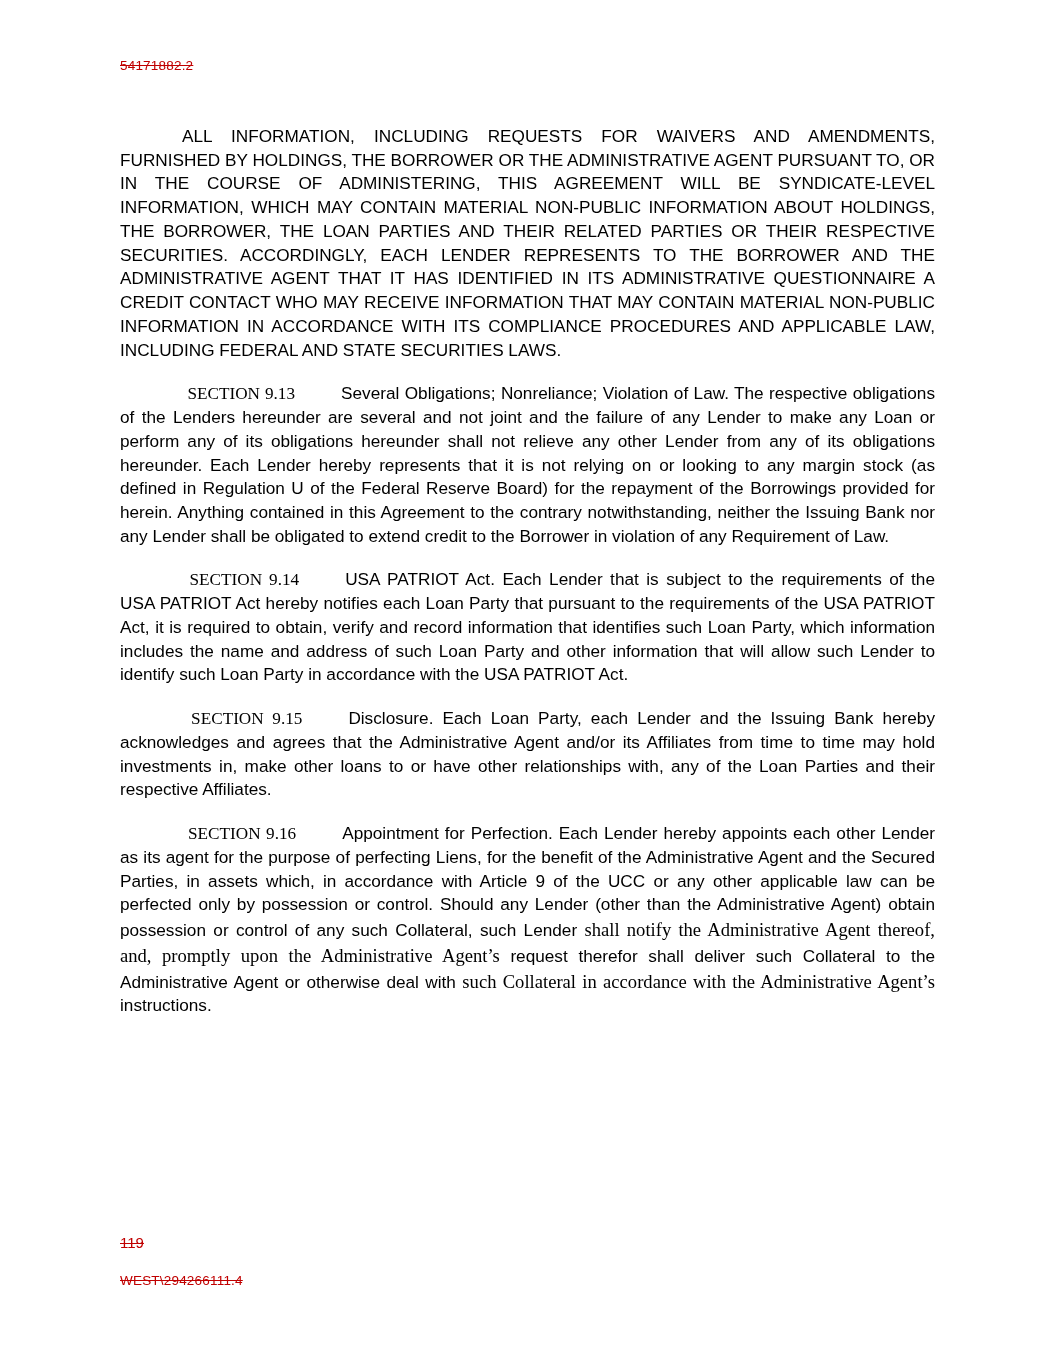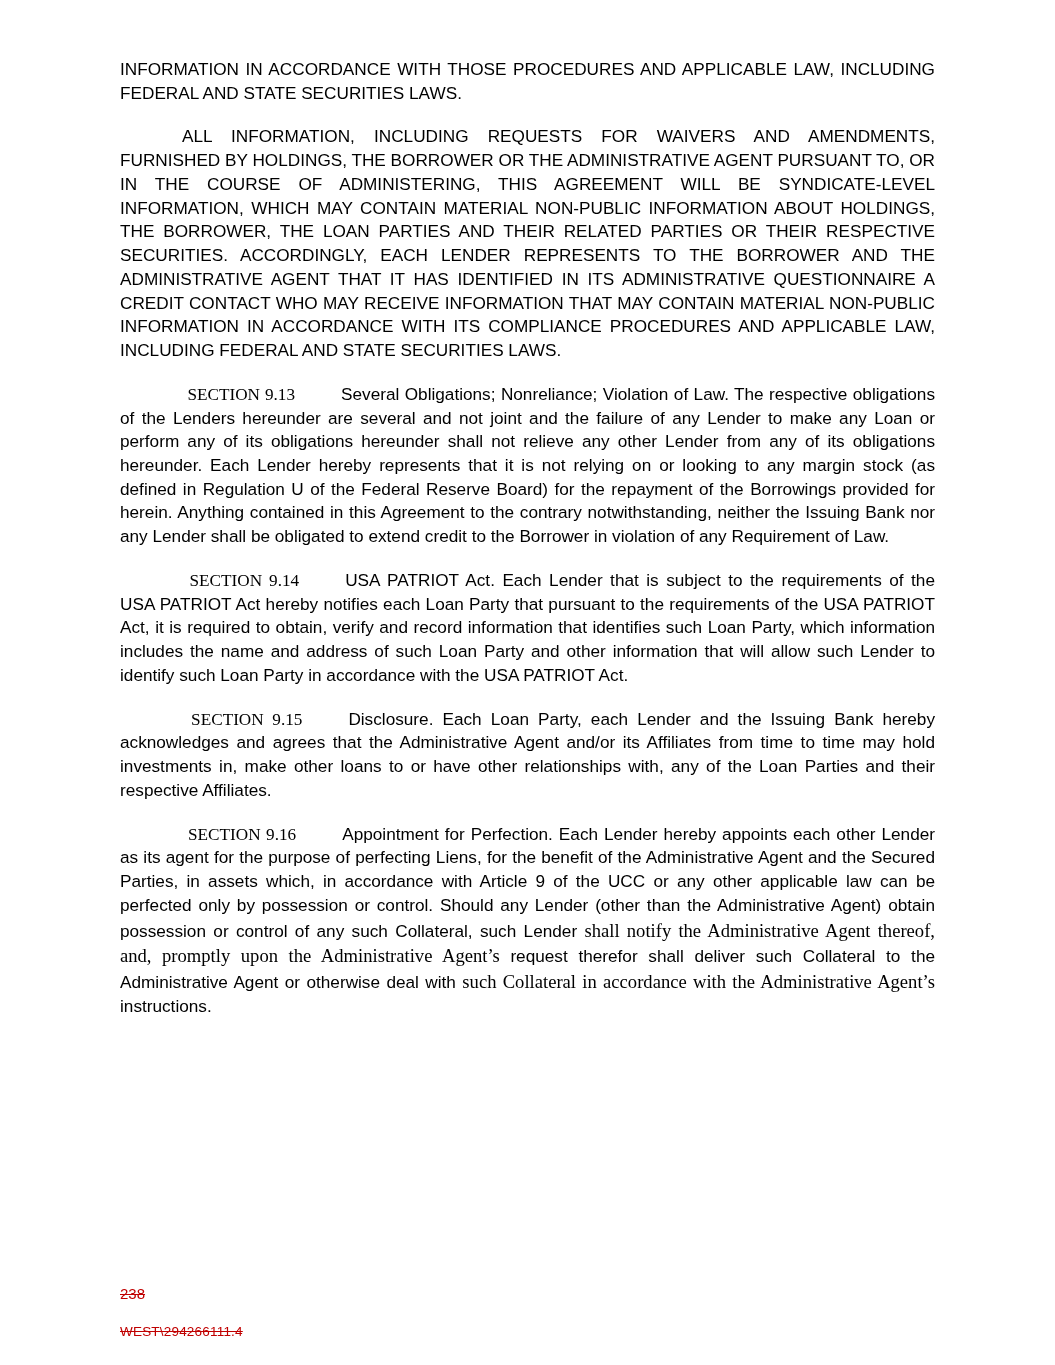--- a/index.html
+++ b/index.html
@@ -66,47 +66,47 @@
     font-size: 15px;
     color: #c00000;
     text-decoration: line-through;
     margin: 0 0 22px 0;
   }
   .doc-footer-id {
     font-size: 13.5px;
     color: #c00000;
     text-decoration: line-through;
     letter-spacing: 0.2px;
-    margin: 0 0 26px 0;
+    margin: 0 0 77px 0;
   }
 </style>
 </head>
 <body>
 
 <div class="page">
 
+  <p class="doc-stamp">54171882.2</p>
 
-  <p class="para caps">INFORMATION IN ACCORDANCE WITH THOSE PROCEDURES AND APPLICABLE LAW, INCLUDING FEDERAL AND STATE SECURITIES LAWS.</p>
 
   <p class="para caps indent">ALL INFORMATION, INCLUDING REQUESTS FOR WAIVERS AND AMENDMENTS, FURNISHED BY HOLDINGS, THE BORROWER OR THE ADMINISTRATIVE AGENT PURSUANT TO, OR IN THE COURSE OF ADMINISTERING, THIS AGREEMENT WILL BE SYNDICATE-LEVEL INFORMATION, WHICH MAY CONTAIN MATERIAL NON-PUBLIC INFORMATION ABOUT HOLDINGS, THE BORROWER, THE LOAN PARTIES AND THEIR RELATED PARTIES OR THEIR RESPECTIVE SECURITIES. ACCORDINGLY, EACH LENDER REPRESENTS TO THE BORROWER AND THE ADMINISTRATIVE AGENT THAT IT HAS IDENTIFIED IN ITS ADMINISTRATIVE QUESTIONNAIRE A CREDIT CONTACT WHO MAY RECEIVE INFORMATION THAT MAY CONTAIN MATERIAL NON-PUBLIC INFORMATION IN ACCORDANCE WITH ITS COMPLIANCE PROCEDURES AND APPLICABLE LAW, INCLUDING FEDERAL AND STATE SECURITIES LAWS.</p>
 
   <p class="para indent">
     <span class="section-label">SECTION 9.13</span><span class="gap"></span><span class="u">Several Obligations; Nonreliance; Violation of Law</span><span>.  The respective obligations of the Lenders hereunder are several and not joint and the failure of any Lender to make any Loan or perform any of its obligations hereunder shall not relieve any other Lender from any of its obligations hereunder.  Each Lender hereby represents that it is not relying on or looking to any margin stock (as defined in Regulation U of the Federal Reserve Board) for the repayment of the Borrowings provided for herein.  Anything contained in this Agreement to the contrary notwithstanding, neither the Issuing Bank nor any Lender shall be obligated to extend credit to the Borrower in violation of any Requirement of Law.</span>
   </p>
 
   <p class="para indent">
     <span class="section-label">SECTION 9.14</span><span class="gap"></span><span class="u">USA PATRIOT Act</span><span>.   Each Lender that is subject to the requirements of the USA PATRIOT Act hereby notifies each Loan Party that pursuant to the requirements of the USA PATRIOT Act, it is required to obtain, verify and record information that identifies such Loan Party, which information includes the name and address of such Loan Party and other information that will allow such Lender to identify such Loan Party in accordance with the USA PATRIOT Act.</span>
   </p>
 
   <p class="para indent">
     <span class="section-label">SECTION 9.15</span><span class="gap"></span><span class="u">Disclosure</span><span>.  Each Loan Party, each Lender and the Issuing Bank hereby acknowledges and agrees that the Administrative Agent and/or its Affiliates from time to time may hold investments in, make other loans to or have other relationships with, any of the Loan Parties and their respective Affiliates.</span>
   </p>
 
   <p class="para indent">
     <span class="section-label">SECTION 9.16</span><span class="gap"></span><span class="u">Appointment for Perfection</span><span>.  Each Lender hereby appoints each other Lender as its agent for the purpose of perfecting Liens, for the benefit of the Administrative Agent and the Secured Parties, in assets which, in accordance with Article 9 of the UCC or any other applicable law can be perfected only by possession or control.  Should any Lender (other than the Administrative Agent) obtain possession or control of any such Collateral, such Lender </span><span class="serif">shall notify the Administrative Agent thereof, and, promptly upon the Administrative Agent’s </span><span>request therefor shall deliver such Collateral to the Administrative Agent or otherwise deal with </span><span class="serif">such Collateral in accordance with the Administrative Agent’s </span><span>instructions.</span>
   </p>
 
   <div class="footer">
-    <p class="page-number">238</p>
+    <p class="page-number">119</p>
     <p class="doc-footer-id">WEST\294266111.4</p>
   </div>
 
 </div>
 
 </body></html>

